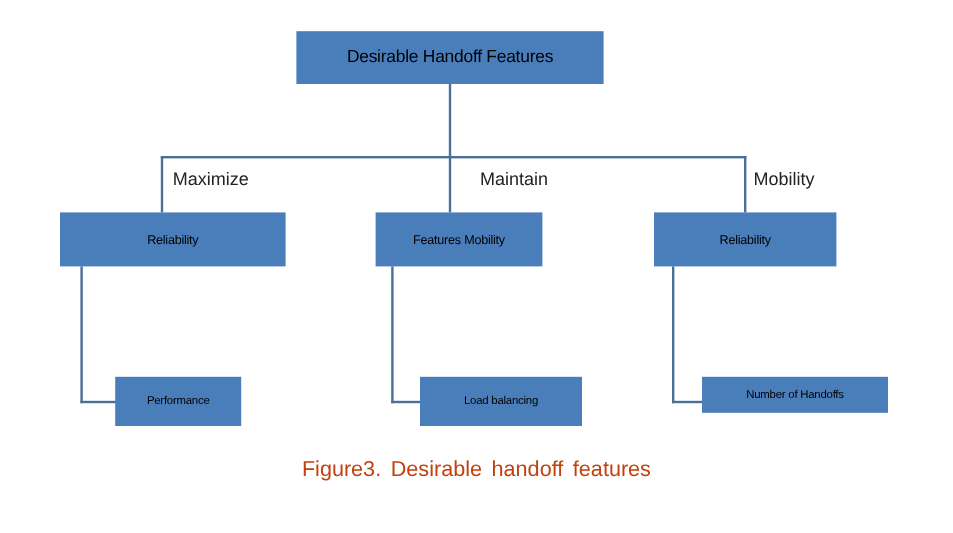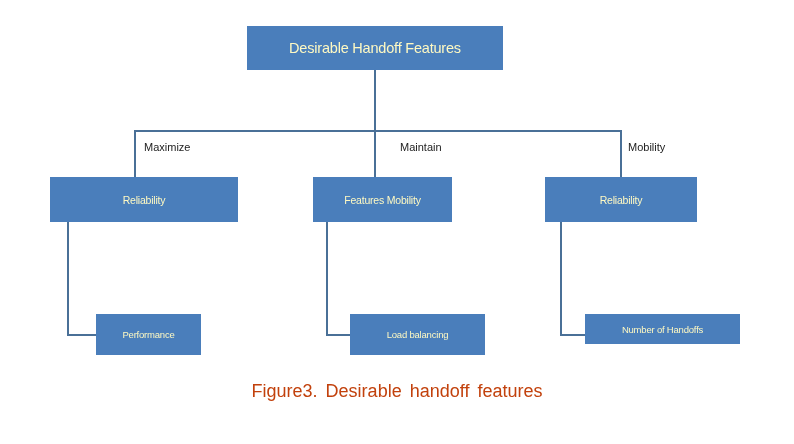--- a/index.html
+++ b/index.html
@@ -14,21 +14,21 @@
   #canvas {
     position: relative;
     width: 794px;
     height: 444px;
     background: #ffffff;
     overflow: hidden;
   }
   .node {
     position: absolute;
     background: #4a7ebb;
-    color: #fef9c3;
+    color: #000000;
     display: flex;
     align-items: center;
     justify-content: center;
     text-align: center;
     letter-spacing: -0.2px;
     box-sizing: border-box;
     z-index: 3;
   }
   .node-root {
     font-size: 14.5px;
@@ -41,21 +41,21 @@
   }
   .conn {
     position: absolute;
     background: #4a7097;
     z-index: 1;
   }
   .conn-v { width: 2px; }
   .conn-h { height: 2px; }
   .edge-label {
     position: absolute;
-    font-size: 11px;
+    font-size: 15px;
     color: #222222;
     white-space: nowrap;
     z-index: 2;
   }
   .caption {
     position: absolute;
     left: 0;
     width: 794px;
     text-align: center;
     color: #c2410c;

